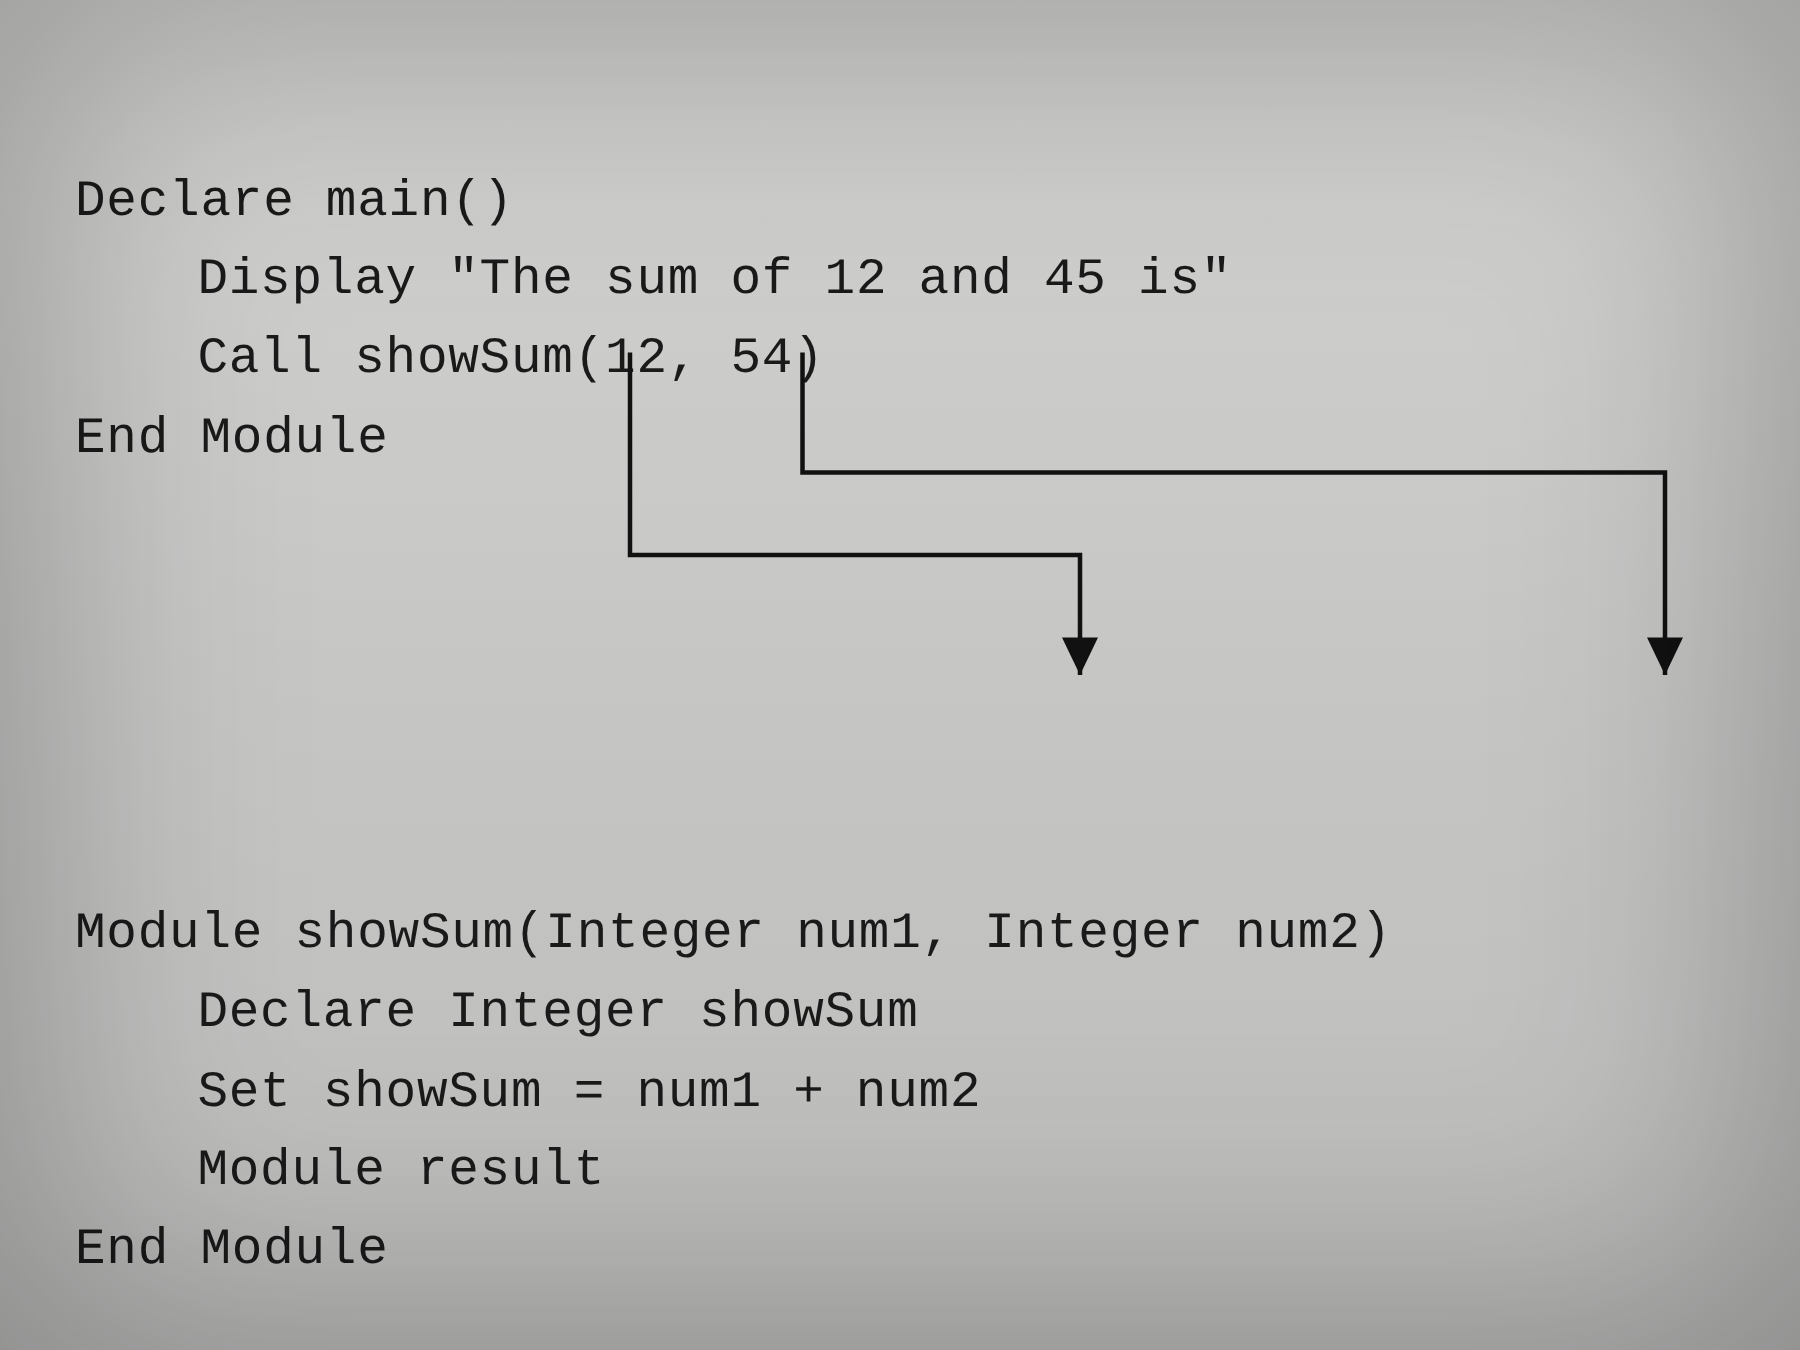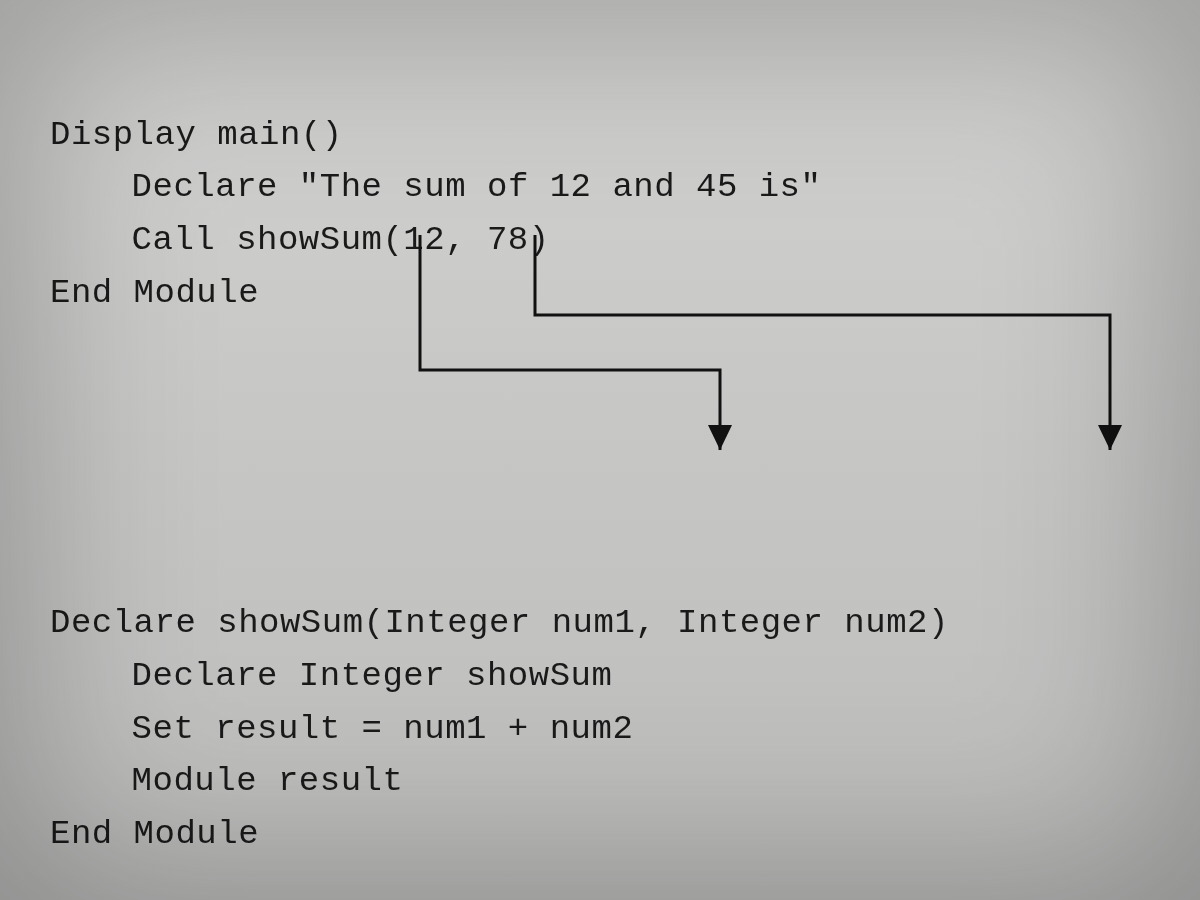--- a/index.html
+++ b/index.html
@@ -60,28 +60,28 @@
       <path d="M 535 235  L 535 315  L 1110 315  L 1110 450"></path>
     </g>
 
     <g fill="#111">
       <polygon points="720,450 708,425 732,425"></polygon>
       <polygon points="1110,450 1098,425 1122,425"></polygon>
     </g>
   </svg>
 
   <div class="code-block">
-<span>Display main()</span>
-<span class="indent"></span><span>Declare </span><span>"The sum of 12 and 45 is"</span>
-<span class="indent"></span><span>Call showSum(12, 78)</span>
+<span>Declare main()</span>
+<span class="indent"></span><span>Display </span><span>"The sum of 12 and 45 is"</span>
+<span class="indent"></span><span>Call showSum(12, 54)</span>
 <span>End Module</span></div>
 
   <div class="gap"></div>
 
   <div class="code-block">
-<span>Declare showSum(Integer num1, Integer num2)</span>
+<span>Module showSum(Integer num1, Integer num2)</span>
 <span class="indent"></span><span>Declare Integer showSum</span>
-<span class="indent"></span><span>Set result = num1 + num2</span>
+<span class="indent"></span><span>Set showSum = num1 + num2</span>
 <span class="indent"></span><span>Module result</span>
 <span>End Module</span></div>
 
   <div class="vignette"></div>
 </div>
 
 </body></html>

